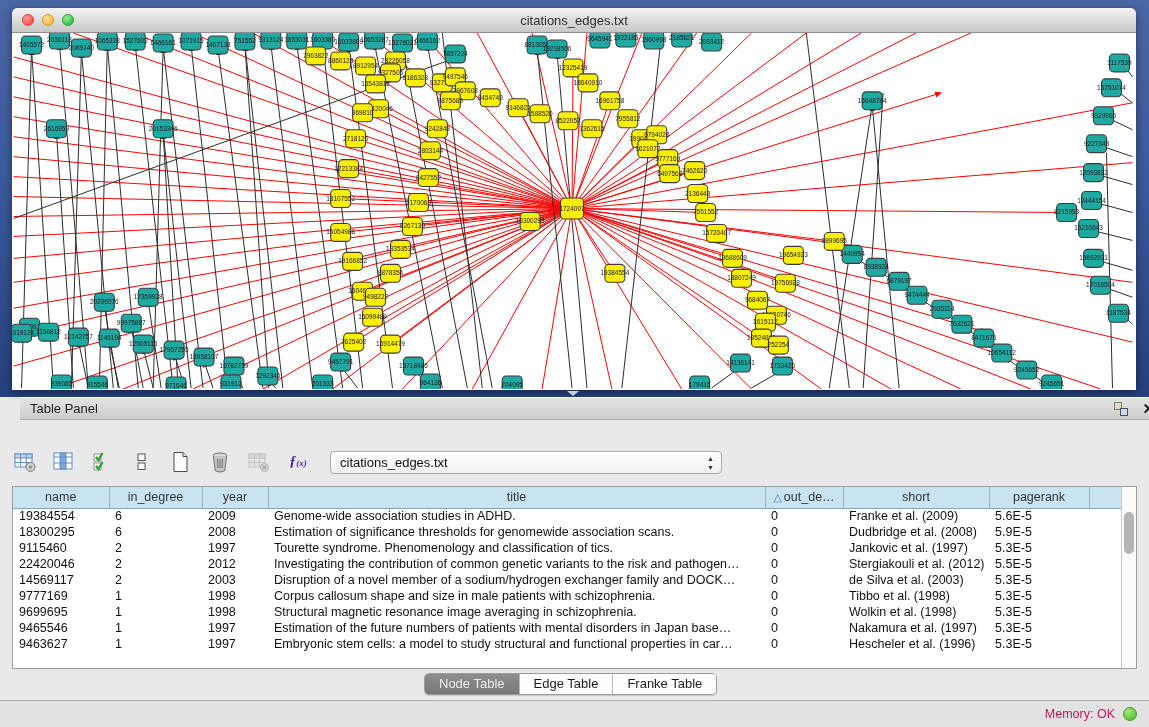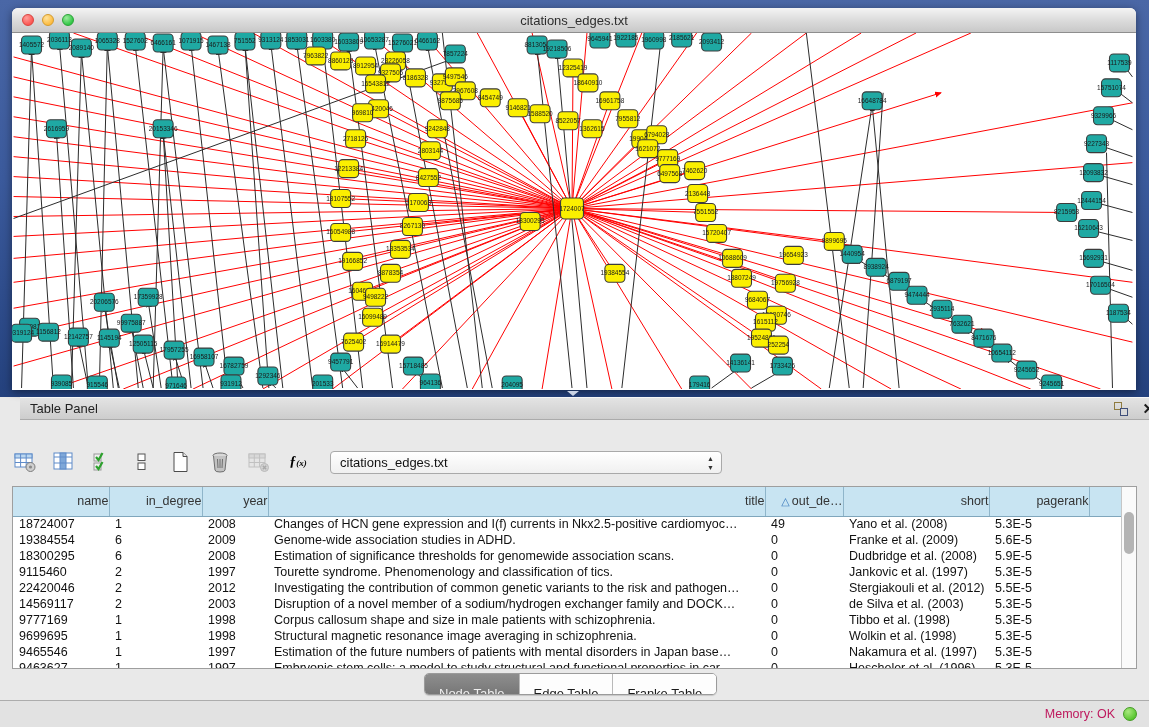--- a/index.html
+++ b/index.html
@@ -38,42 +38,42 @@
   .panel-header-icons { position:absolute; right:14px; top:3px; display:flex; gap:14px; align-items:center; }
   .float-icon { position:relative; width:14px; height:14px; }
   .float-icon .sq1 { position:absolute; left:0; top:0; width:8px; height:8px; border:1.5px solid #8F7B3F; }
   .float-icon .sq2 { position:absolute; right:0; bottom:0; width:8px; height:8px; border:1.5px solid #3E4E79; background:#D8D8D8; }
   .close-icon { font-size:15px; font-weight:bold; color:#1B1B1B; line-height:15px; cursor:default; }
 
   .panel-body { position:absolute; left:0; top:421px; width:1149px; height:279px; background:#E9E9E9; }
 
   .toolbar { position:absolute; left:12px; top:27px; height:28px; display:flex; align-items:center; gap:13px; }
   .tbtn { width:26px; height:26px; display:flex; align-items:center; justify-content:center; }
-  .fx { font-size:14px; font-style:italic; font-weight:bold; color:#000000; font-family:"Liberation Serif",serif; }
+  .fx { font-size:14px; font-style:italic; font-weight:bold; color:#4c1d95; font-family:"Liberation Serif",serif; }
   .fx small { font-size:9px; font-weight:bold; }
   .combo { margin-left:6px; width:392px; height:23px; border:1px solid #A9A9A9; border-radius:4px;
            background:linear-gradient(180deg,#FFFFFF,#F0F0F0); position:relative;
            font-size:13px; color:#111; line-height:21px; padding-left:9px; }
   .combo .arrows { position:absolute; right:7px; top:2px; font-size:7px; color:#333; line-height:9px; text-align:center; }
 
   .table-frame { position:absolute; left:12px; top:65px; width:1125px; height:183px;
                  background:#fff; border:1px solid #9E9E9E; overflow:hidden; }
   table.grid { border-collapse:collapse; table-layout:fixed; width:1108px; }
-  table.grid th { height:29px; background:#C8E4F2; border-right:1px solid #8FB5CA; border-bottom:1px solid #7FA6BC;
-                  font-size:12.5px; font-weight:normal; color:#333; text-align:right; overflow:hidden; white-space:nowrap; }
+  table.grid th { height:21px; background:#C8E4F2; border-right:1px solid #8FB5CA; border-bottom:1px solid #7FA6BC;
+                  font-size:12.5px; font-weight:normal; color:#333; text-align:center; overflow:hidden; white-space:nowrap; }
   table.grid td { height:16px; font-size:12.5px; color:#111; padding:0 4px 0 6px;
                   overflow:hidden; white-space:nowrap; text-overflow:clip; }
   .sort-tri { color:#3E7DBE; font-size:11px; margin-right:2px; }
   .vscroll { position:absolute; right:0; top:0; width:15px; height:181px; background:#FAFAFA; border-left:1px solid #C6C6C6; }
   .vthumb { position:absolute; left:2px; top:25px; width:10px; height:42px; background:#B4B4B4; border-radius:5px; }
 
   .tabs { position:absolute; left:424px; top:252px; height:22px; display:flex;
           border:1px solid #9B9B9B; border-radius:5px; overflow:hidden; background:#FDFDFD;
           box-shadow:0 1px 1px rgba(0,0,0,.15); }
-  .tab { font-size:13px; color:#1C1C1C; line-height:20px; padding:10px 14px; border-right:1px solid #B9B9B9; background:#FDFDFD; }
+  .tab { font-size:13px; color:#1C1C1C; line-height:20px; padding:0 14px; border-right:1px solid #B9B9B9; background:#FDFDFD; }
   .tab:last-child { border-right:none; }
   .tab.selected { background:linear-gradient(180deg,#8E8E8E,#777777); color:#EFEFEF; }
 
   .statusbar { position:absolute; left:0; top:700px; width:1149px; height:27px;
                background:#E2E2E2; border-top:1px solid #ACACAC; }
   .mem { position:absolute; right:34px; top:6px; font-size:12.5px; color:#be185d; }
   .mem-dot { position:absolute; right:12px; top:6px; width:14px; height:14px; border-radius:50%;
              background:radial-gradient(circle at 35% 30%,#A8E87E,#57C52E 75%); border:1px solid #449C23; }
 </style>
 </head>
@@ -891,30 +891,20 @@
             <th>year</th>
             <th>title</th>
             <th><span class="sort-tri">△</span>out_de…</th>
             <th>short</th>
             <th>pagerank</th>
             <th></th>
           </tr>
         </thead>
       <tbody id="grid-body">
           <tr>
-            <td>18724007</td>
-            <td>1</td>
-            <td>2008</td>
-            <td>Changes of HCN gene expression and I(f) currents in Nkx2.5-positive cardiomyoc…</td>
-            <td>49</td>
-            <td>Yano et al. (2008)</td>
-            <td>5.3E-5</td>
-            <td></td>
-          </tr>
-          <tr>
             <td>19384554</td>
             <td>6</td>
             <td>2009</td>
             <td>Genome-wide association studies in ADHD.</td>
             <td>0</td>
             <td>Franke et al. (2009)</td>
             <td>5.6E-5</td>
             <td></td>
           </tr>
           <tr>

